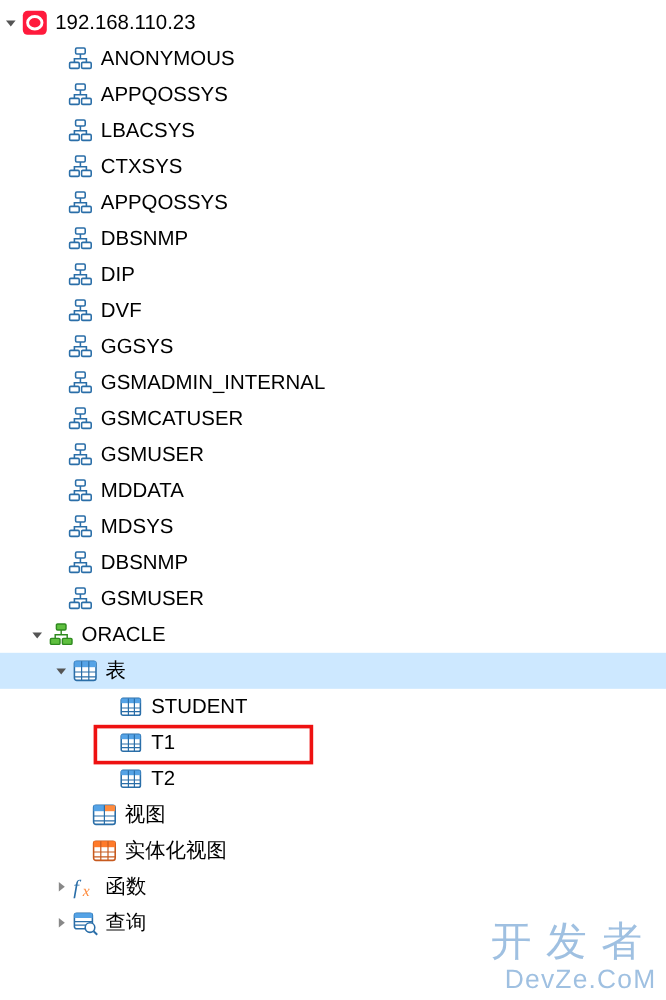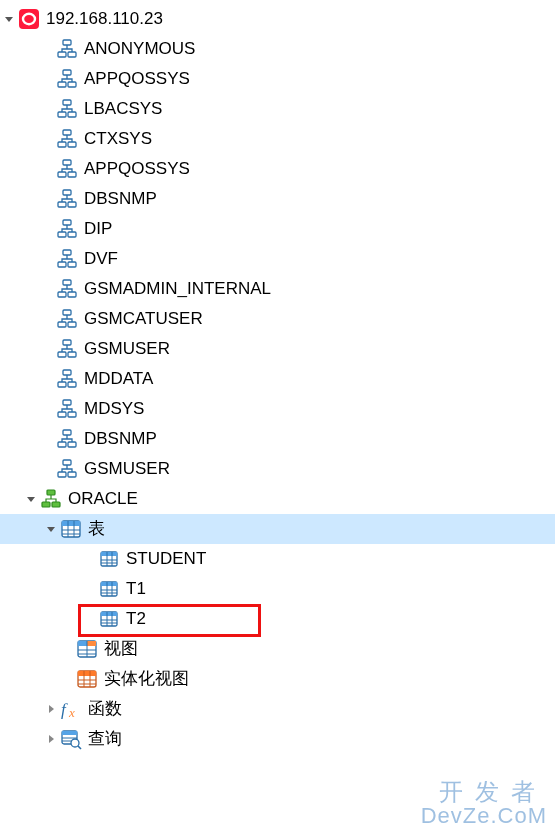--- a/index.html
+++ b/index.html
@@ -53,21 +53,21 @@
   .watermark {
     position: absolute;
     right: 8px;
     bottom: 6px;
     text-align: right;
     color: rgba(80,140,200,0.55);
     font-family: Arial, sans-serif;
     line-height: 1.05;
     pointer-events: none;
   }
-  .watermark .cn { font-size: 24px; letter-spacing: 12px; }
+  .watermark .cn { font-size: 34px; letter-spacing: 12px; }
   .watermark .en { font-size: 22px; letter-spacing: 1px; text-align: right; }
 </style>
 </head>
 <body>
 
 <svg width="0" height="0" style="position:absolute">
   <defs>
     <g id="ic-arrow-down">
         <path d="M2 4 L10 4 L6 9 Z" fill="#555"></path>
       </g>
@@ -233,20 +233,30 @@
       <span class="label">DVF</span>
     </div>
     <div class="row">
       <span class="spacer" style="width:40px"></span>
       <span class="arrow"></span>
       <span class="icon">
         <svg width="22" height="22" viewBox="0 0 22 22">
           <use href="#ic-schema"></use>
         </svg>
       </span>
+      <span class="label">GGSYS</span>
+    </div>
+    <div class="row">
+      <span class="spacer" style="width:40px"></span>
+      <span class="arrow"></span>
+      <span class="icon">
+        <svg width="22" height="22" viewBox="0 0 22 22">
+          <use href="#ic-schema"></use>
+        </svg>
+      </span>
       <span class="label">GSMADMIN_INTERNAL</span>
     </div>
     <div class="row">
       <span class="spacer" style="width:40px"></span>
       <span class="arrow"></span>
       <span class="icon">
         <svg width="22" height="22" viewBox="0 0 22 22">
           <use href="#ic-schema"></use>
         </svg>
       </span>

